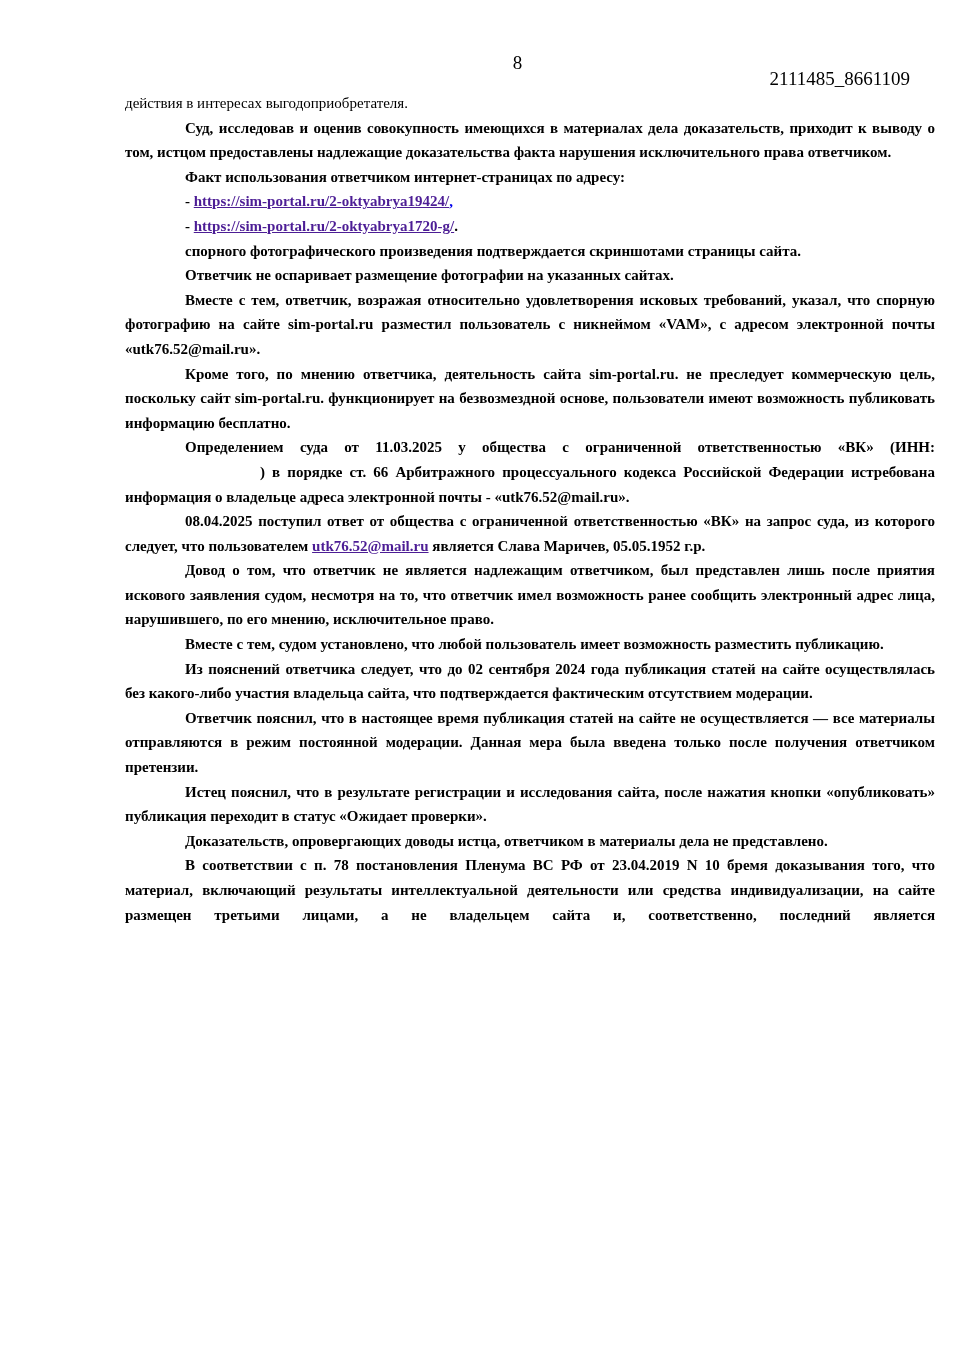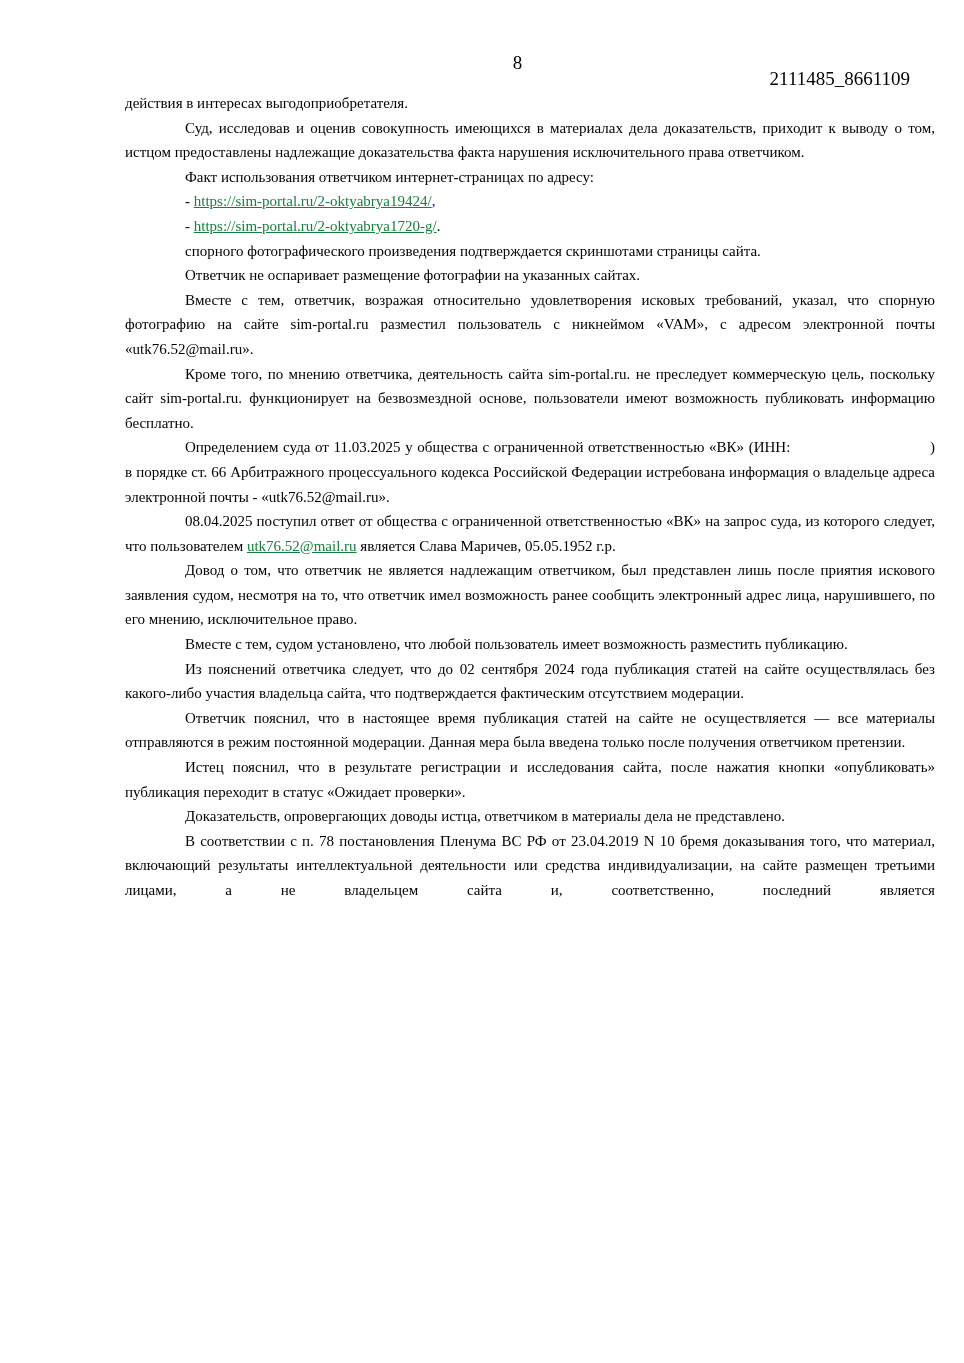--- a/index.html
+++ b/index.html
@@ -27,24 +27,24 @@
   .doc-body {
     position: absolute;
     left: 125px; top: 91px;
     width: 810px;
     font-size: 15px;
     line-height: 24.6px;
     text-align: justify;
     hyphens: none;
   }
   p.para { margin: 0; padding: 0; }
-  p.para.indent { text-indent: 60px; }
+  p.para.indent { text-indent: 60px; font-weight: bold; }
   p.para.cont { text-align-last: justify; }
   a.link {
-    color: #15803d;
+    color: #4c1d95;
     text-decoration: underline;
     cursor: pointer;
   }
   .blue { color: #0000EE; }
   .gap {
     display: inline-block;
     width: 135px;
     height: 1px;
   }
 </style>

